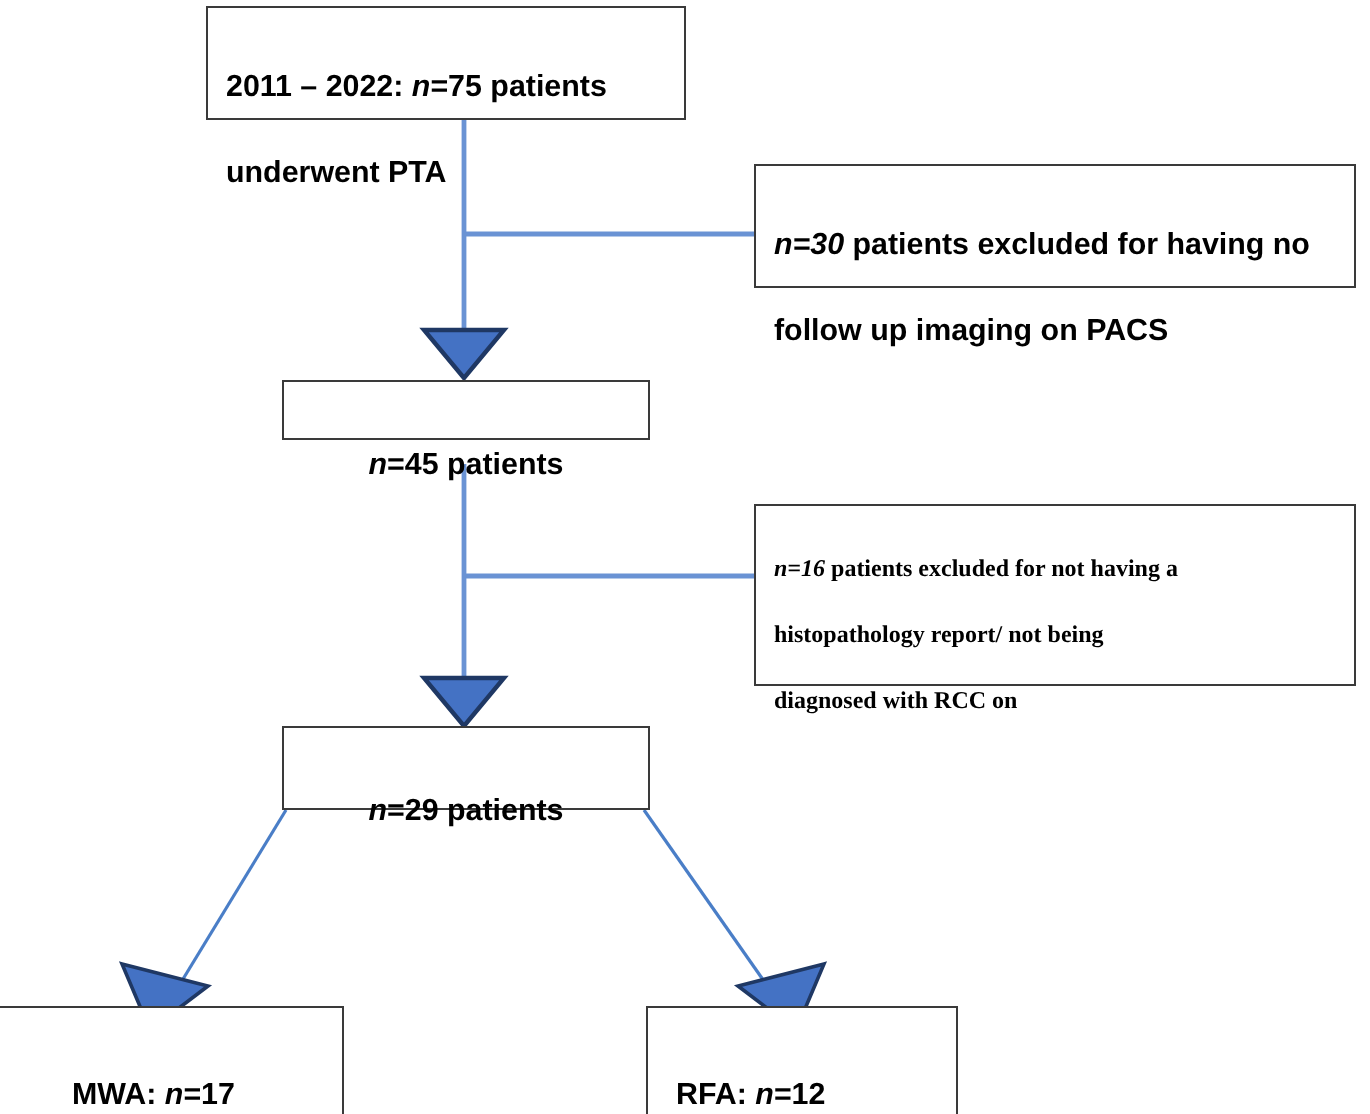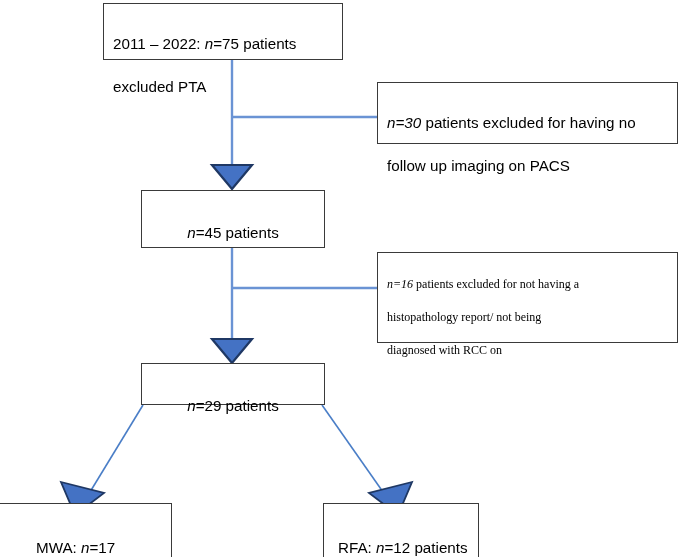--- a/index.html
+++ b/index.html
@@ -25,20 +25,21 @@
   .box-text {
     position: absolute;
     left: 9px;
     top: 7px;
     right: 6px;
     font-family: "Liberation Sans", sans-serif;
     font-size: 15.2px;
     line-height: 1.42;
     color: #000000;
     white-space: pre-line;
+    font-weight: bold;
   }
   .box-text.serif {
     font-family: "Liberation Serif", serif;
     font-size: 12px;
     line-height: 1.36;
   }
   .box-text.centered {
     left: 0;
     right: 0;
     text-align: center;
@@ -79,32 +80,32 @@
     <line x1="143" y1="405" x2="90" y2="492" stroke="#4A7EC7" stroke-width="1.6"></line>
     <polygon points="61,482 104,493 75,515" fill="#4472C4" stroke="#1F3864" stroke-width="1.8" stroke-linejoin="miter"></polygon>
 
     <line x1="322" y1="405" x2="383" y2="492" stroke="#4A7EC7" stroke-width="1.6"></line>
     <polygon points="412,482 369,493 398,515" fill="#4472C4" stroke="#1F3864" stroke-width="1.8" stroke-linejoin="miter"></polygon>
   </svg>
 
   <div class="box" style="left:103px; top:3px; width:240px; height:57px;">
     <div class="box-text">
       <span>2011 – 2022: </span><em>n</em><span>=75 patients</span><br>
-      <span>excluded PTA</span>
+      <span>underwent PTA</span>
     </div>
   </div>
 
   <div class="box" style="left:377px; top:82px; width:301px; height:62px;padding-left:23px;">
     <div class="box-text">
       <em>n=30</em><span> patients excluded for having no</span><br>
       <span>follow up imaging on PACS</span>
     </div>
   </div>
 
-  <div class="box" style="left:141px; top:190px; width:184px; height:58px;">
+  <div class="box" style="left:141px; top:190px; width:184px; height:30px;">
     <div class="box-text centered">
       <em>n</em><span>=45 patients</span>
     </div>
   </div>
 
   <div class="box" style="left:377px; top:252px; width:301px; height:91px;">
     <div class="box-text serif">
       <em>n=16</em><span> patients excluded for not having a</span><br>
       <span>histopathology report/ not being</span><br>
       <span>diagnosed with RCC on</span><br>

